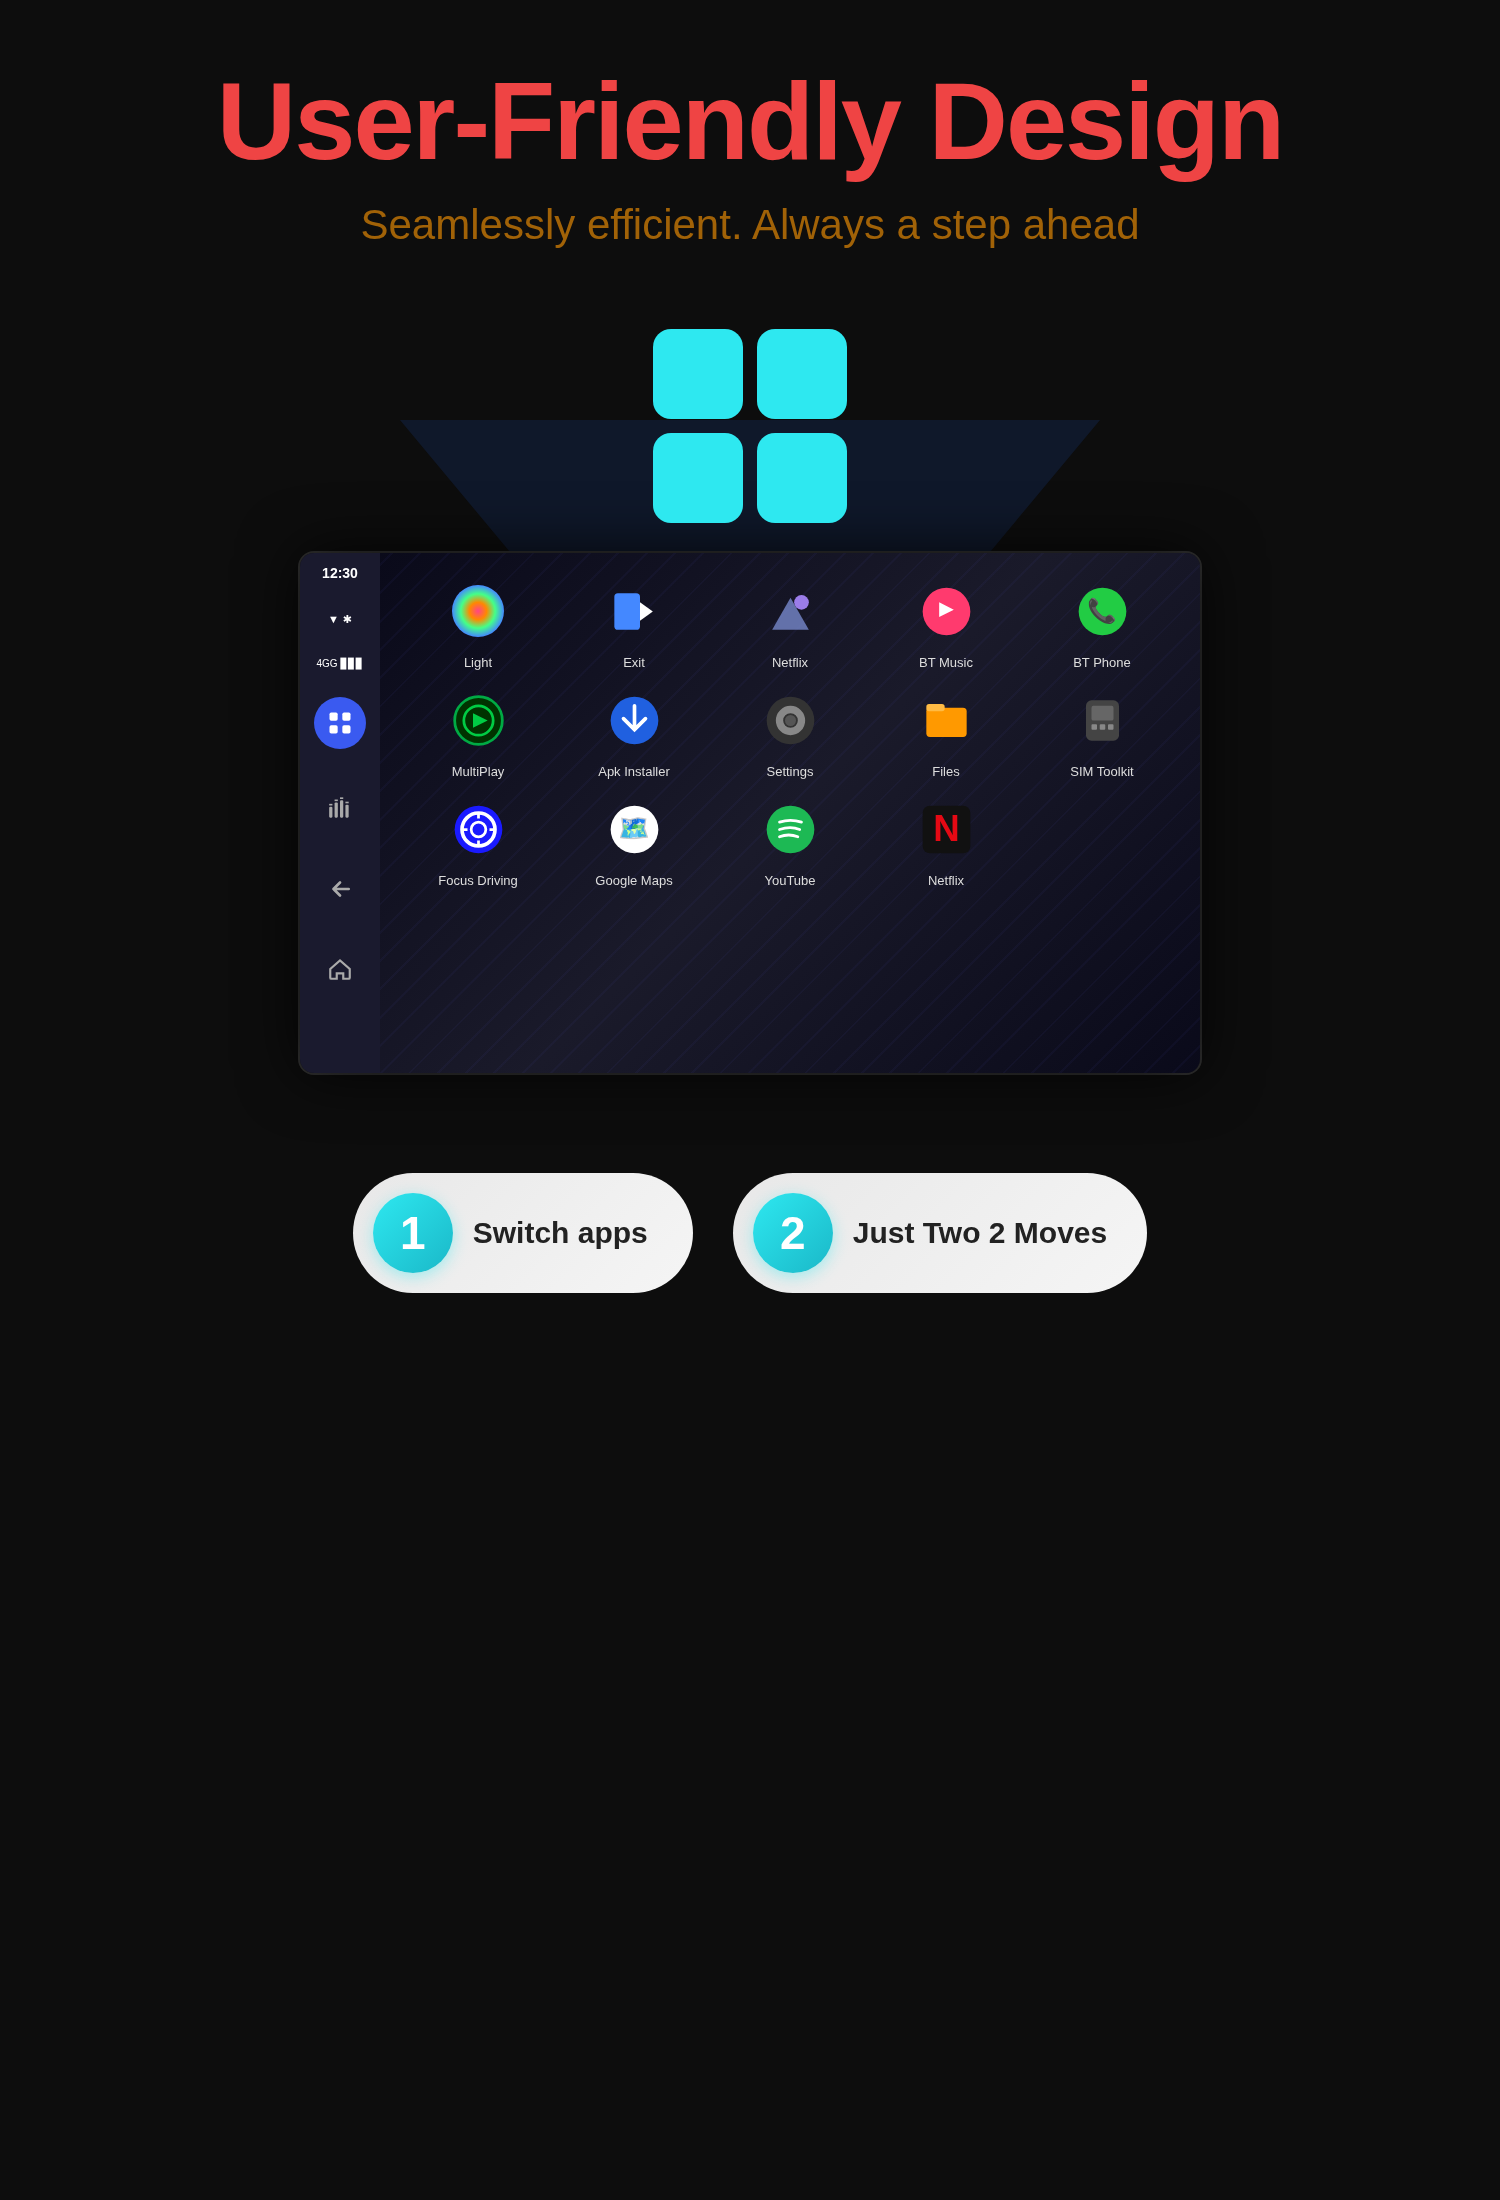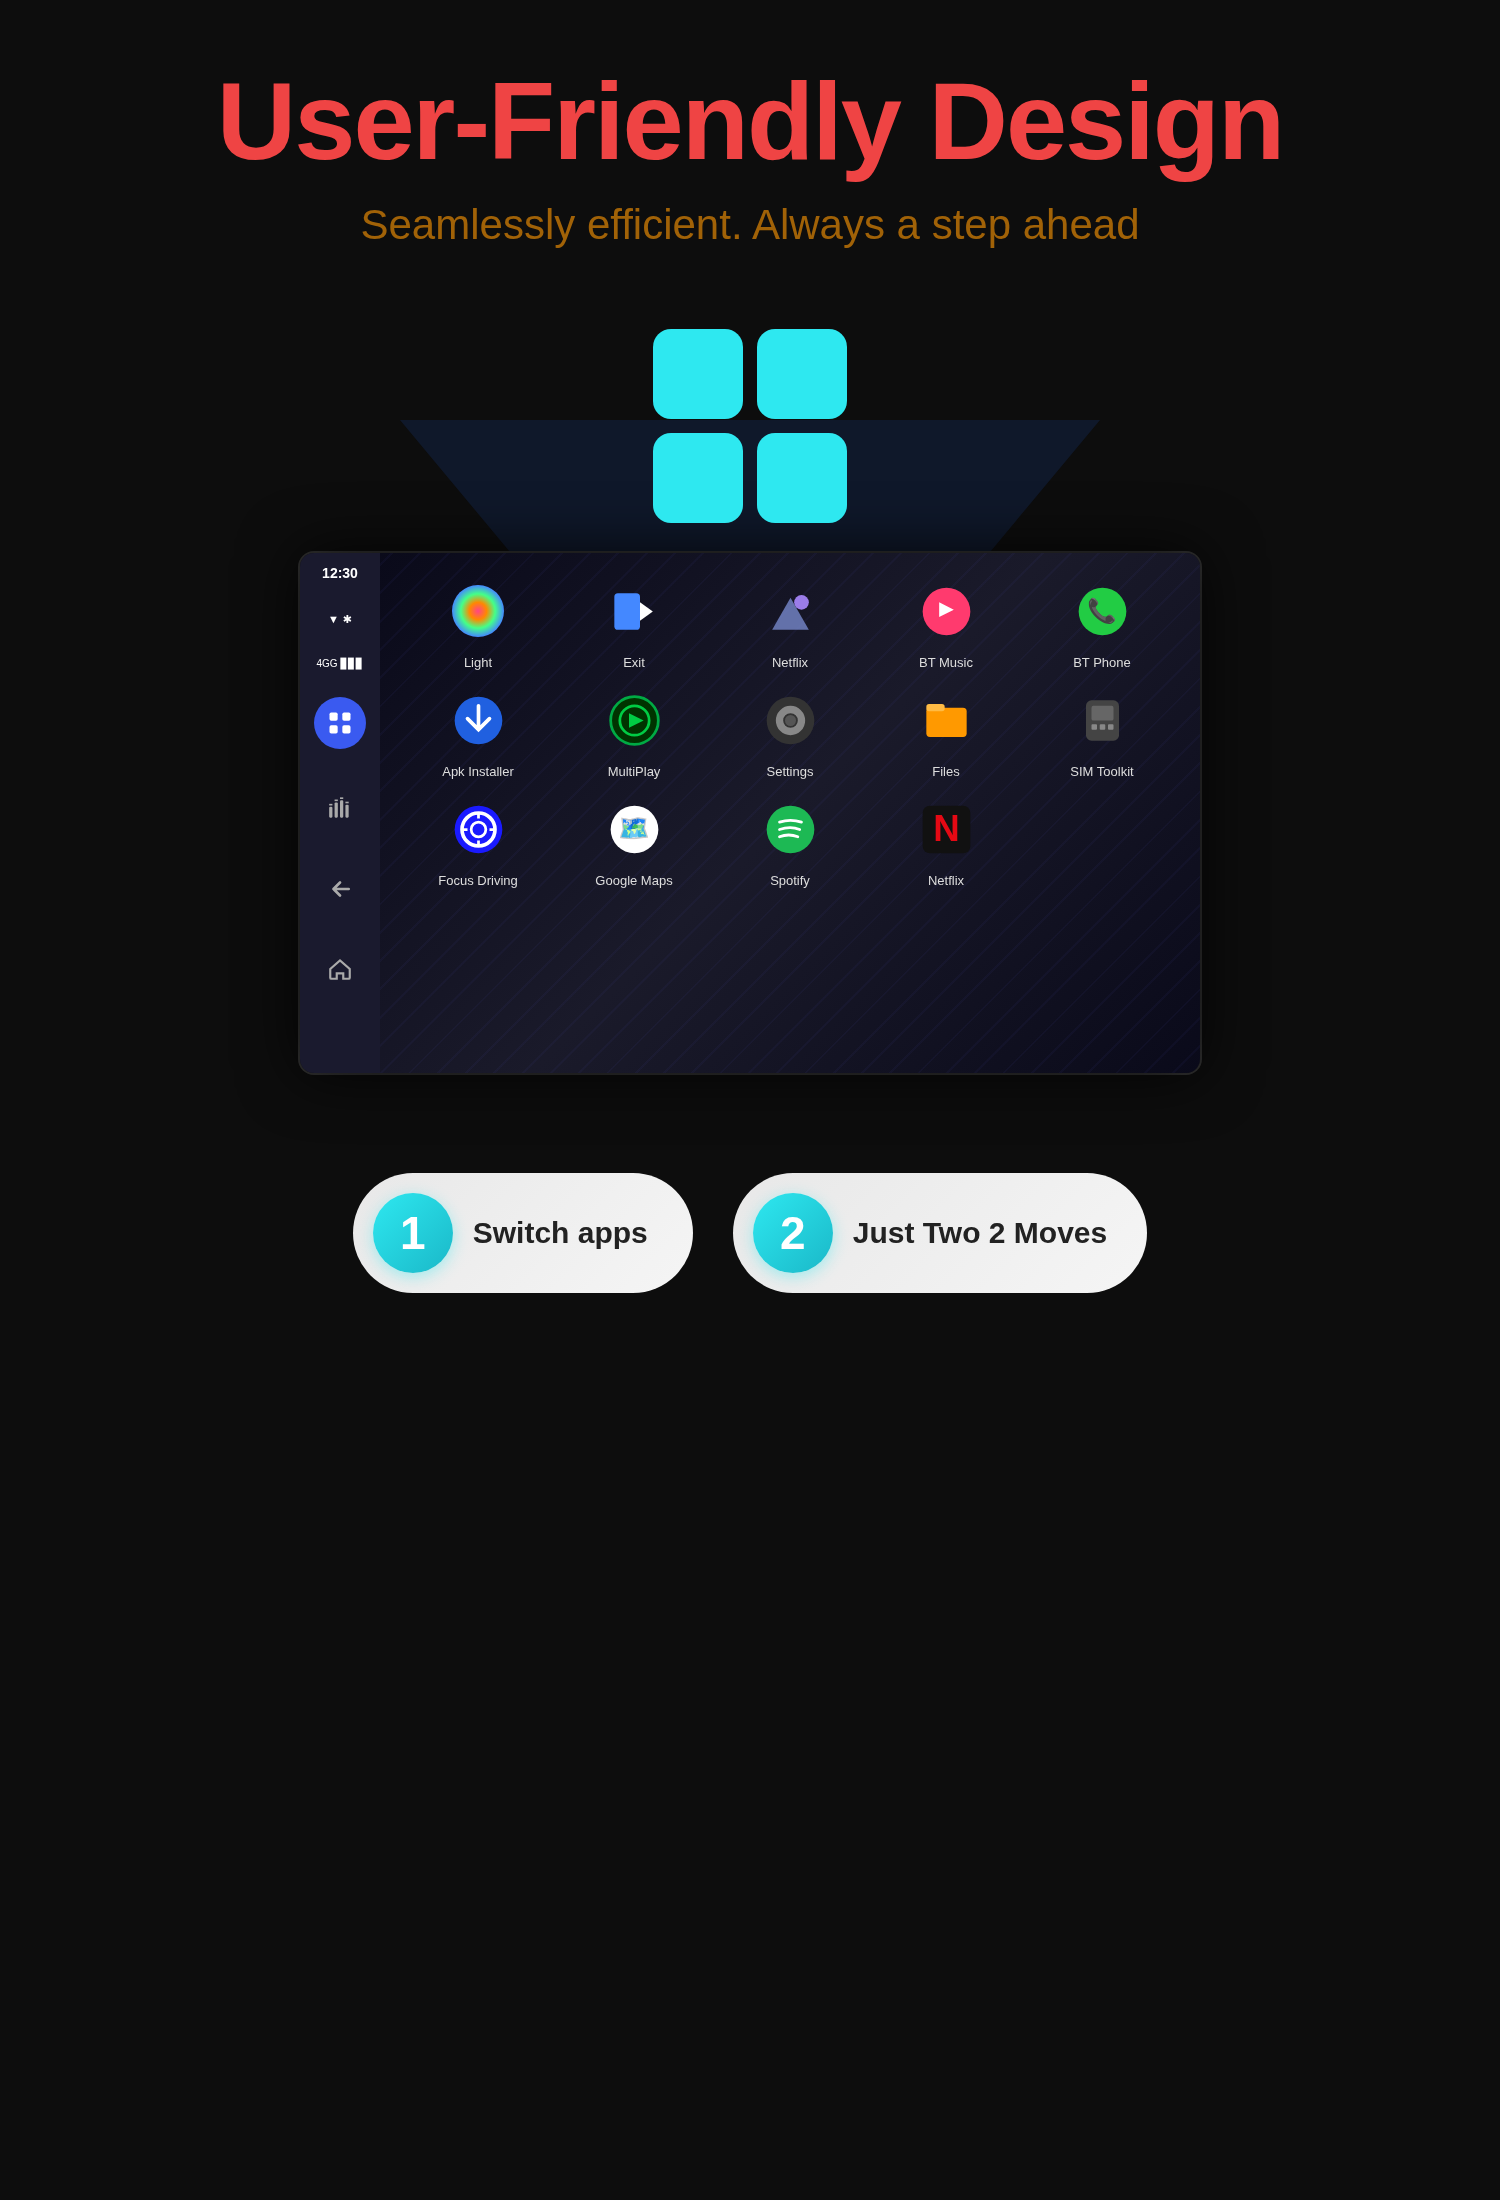--- a/index.html
+++ b/index.html
@@ -370,35 +370,35 @@
               <svg viewBox="0 0 60 60" width="55" height="55">
                 <circle cx="30" cy="30" r="26" fill="#22cc44"></circle>
                 <text x="30" y="38" text-anchor="middle" font-size="26" fill="white">📞</text>
               </svg>
             </div>
             <span class="app-label">BT Phone</span>
           </div>
           <div class="app-item">
             <div class="app-icon-wrap">
               <svg viewBox="0 0 60 60" width="55" height="55">
-                <circle cx="30" cy="30" r="26" fill="#2060e0"></circle>
-                <path d="M30 14 L30 36 M18 28 L30 40 L42 28" stroke="white" stroke-width="4" fill="none" stroke-linecap="round"></path>
-              </svg>
-            </div>
-            <span class="app-label">Apk Installer</span>
-          </div>
-          <div class="app-item">
-            <div class="app-icon-wrap">
-              <svg viewBox="0 0 60 60" width="55" height="55">
                 <circle cx="30" cy="30" r="26" fill="#003300" stroke="#00aa44" stroke-width="3"></circle>
                 <circle cx="30" cy="30" r="16" fill="none" stroke="#00cc44" stroke-width="3"></circle>
                 <path d="M24 22 L24 38 L40 30 Z" fill="#00cc44"></path>
               </svg>
             </div>
             <span class="app-label">MultiPlay</span>
+          </div>
+          <div class="app-item">
+            <div class="app-icon-wrap">
+              <svg viewBox="0 0 60 60" width="55" height="55">
+                <circle cx="30" cy="30" r="26" fill="#2060e0"></circle>
+                <path d="M30 14 L30 36 M18 28 L30 40 L42 28" stroke="white" stroke-width="4" fill="none" stroke-linecap="round"></path>
+              </svg>
+            </div>
+            <span class="app-label">Apk Installer</span>
           </div>
           <div class="app-item">
             <div class="app-icon-wrap">
               <svg viewBox="0 0 60 60" width="55" height="55">
                 <circle cx="30" cy="30" r="26" fill="#333"></circle>
                 <path d="M30 18 a12 12 0 0 1 0 24 a12 12 0 0 1 0-24" fill="none" stroke="#888" stroke-width="8"></path>
                 <circle cx="30" cy="30" r="6" fill="#555"></circle>
               </svg>
             </div>
             <span class="app-label">Settings</span>
@@ -449,21 +449,21 @@
           </div>
           <div class="app-item">
             <div class="app-icon-wrap">
               <svg viewBox="0 0 60 60" width="55" height="55">
                 <circle cx="30" cy="30" r="26" fill="#1db954"></circle>
                 <path d="M18 22 Q30 18 42 22" stroke="white" stroke-width="3" fill="none" stroke-linecap="round"></path>
                 <path d="M18 30 Q30 26 40 30" stroke="white" stroke-width="3" fill="none" stroke-linecap="round"></path>
                 <path d="M18 38 Q28 34 38 38" stroke="white" stroke-width="3" fill="none" stroke-linecap="round"></path>
               </svg>
             </div>
-            <span class="app-label">Spotify</span>
+            <span class="app-label">YouTube</span>
           </div>
           <div class="app-item">
             <div class="app-icon-wrap">
               <svg viewBox="0 0 60 60" width="55" height="55">
                 <rect x="4" y="4" width="52" height="52" rx="8" fill="#111"></rect>
                 <text x="30" y="42" text-anchor="middle" font-size="40" fill="#e50914" font-weight="900">N</text>
               </svg>
             </div>
             <span class="app-label">Netflix</span>
           </div>

